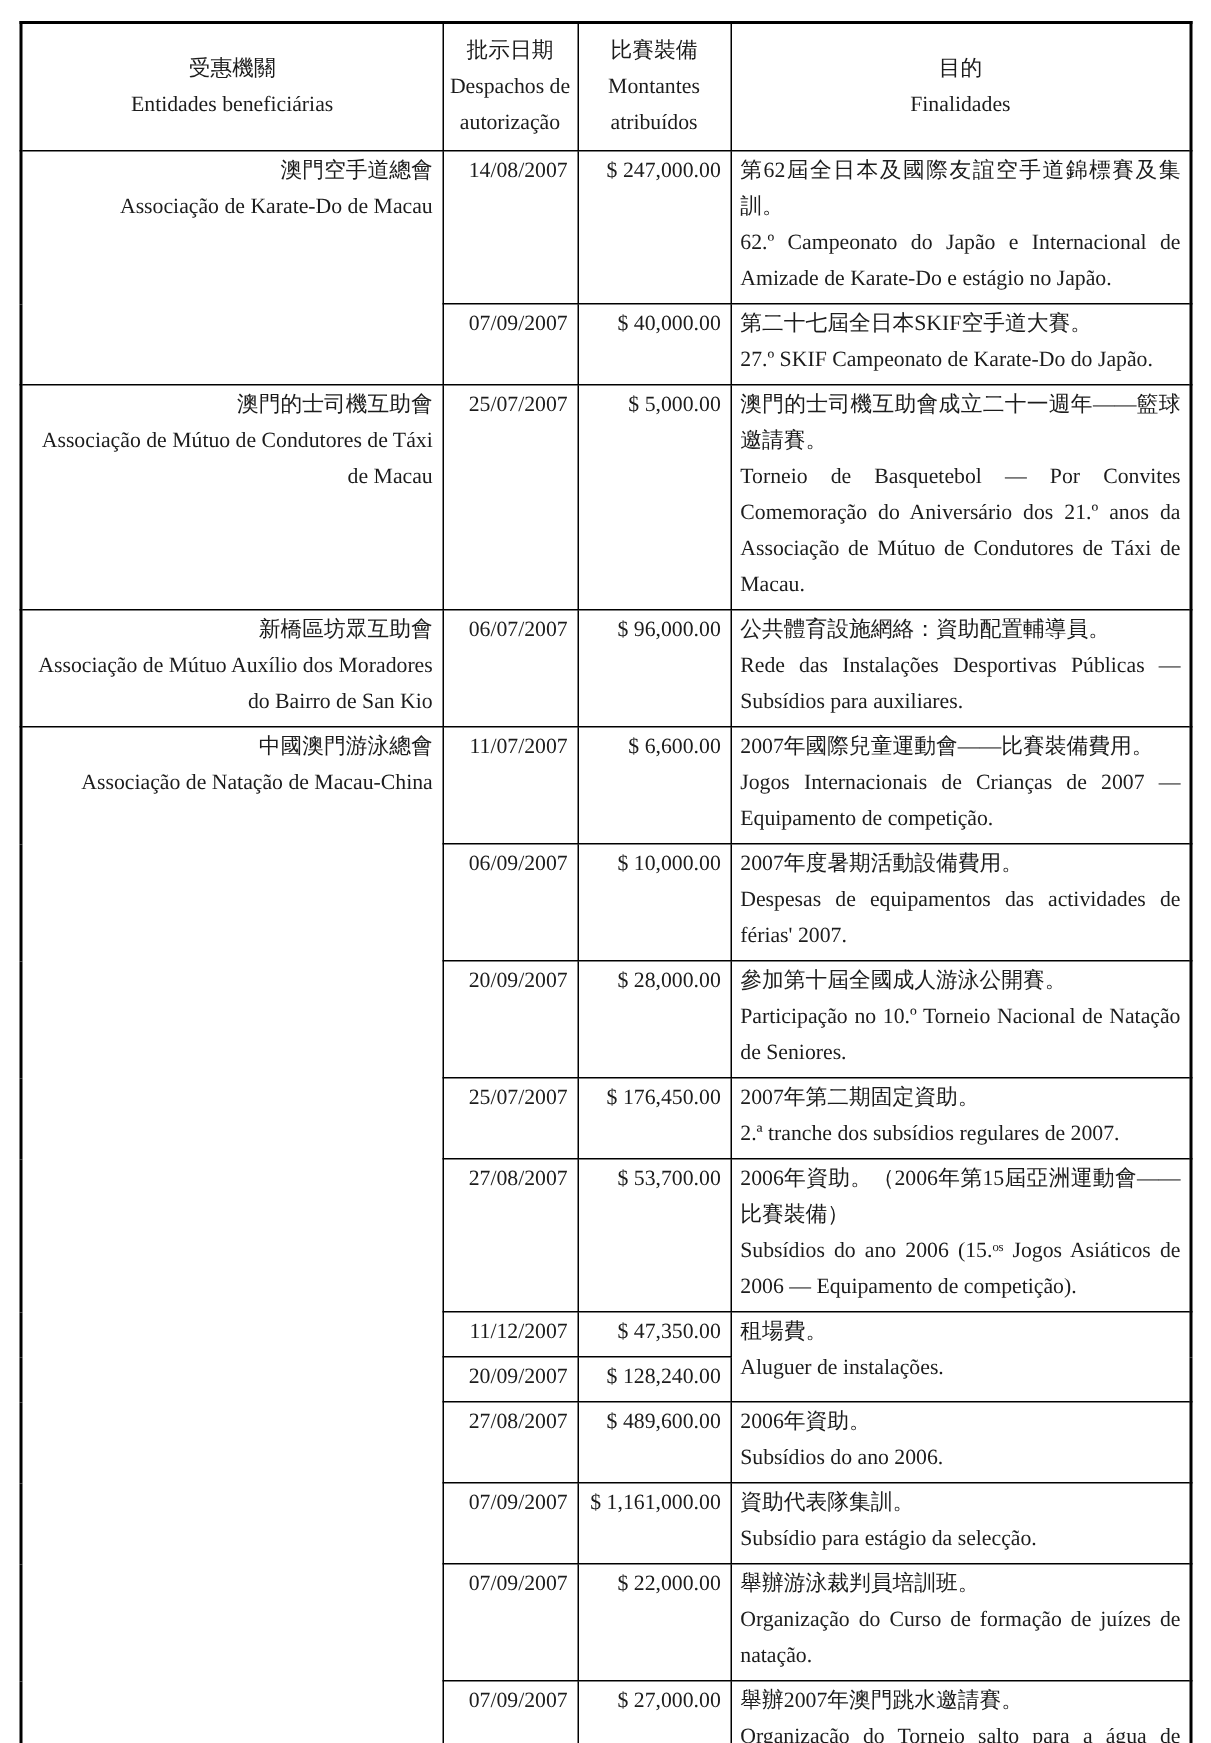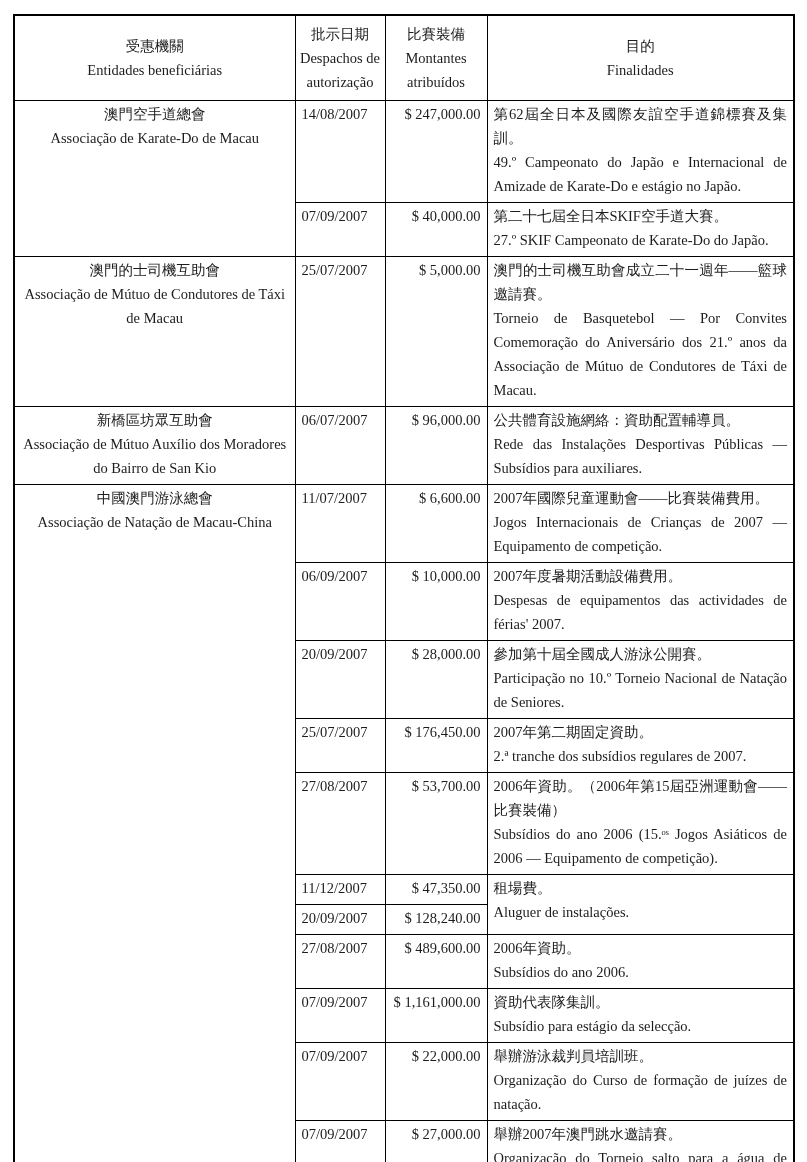--- a/index.html
+++ b/index.html
@@ -46,40 +46,40 @@
   }
   .hdr-zh { display: block; }
   .hdr-pt { display: block; }
 
   td.entity-cell {
     text-align: left;
     padding-left: 8px;
     padding-right: 8px;
   }
   td.date-cell {
-    text-align: left;
+    text-align: right;
     white-space: nowrap;
     font-family: Liberation Serif, serif;
   }
   td.amount-cell {
     text-align: right;
     padding-right: 9px;
     white-space: nowrap;
     margin-top: 31px;
   }
   td.purpose-cell {
     text-align: left;
     padding-left: 9px;
     padding-right: 8px;
   }
   .para-zh, .para-pt {
     text-align: justify;
   }
   .entity-zh, .entity-pt {
-    text-align: center;
+    text-align: right;
   }
 </style>
 </head>
 <body>
 
 <div class="page">
   <table class="subsidy">
     <colgroup>
       <col class="c-entity">
       <col class="c-date">
@@ -109,21 +109,21 @@
     <tbody>
         <tr>
           <td class="entity-cell" rowspan="2">
             <div class="entity-zh">澳門空手道總會</div>
             <div class="entity-pt">Associação de Karate-Do de Macau</div>
           </td>
           <td class="date-cell">14/08/2007</td>
           <td class="amount-cell">$ 247,000.00</td>
           <td class="purpose-cell">
             <div class="para-zh">第62屆全日本及國際友誼空手道錦標賽及集訓。</div>
-            <div class="para-pt">49.º Campeonato do Japão e Internacional de Amizade de Karate-Do e estágio no Japão.</div>
+            <div class="para-pt">62.º Campeonato do Japão e Internacional de Amizade de Karate-Do e estágio no Japão.</div>
           </td>
         </tr>
         <tr>
           <td class="date-cell">07/09/2007</td>
           <td class="amount-cell">$ 40,000.00</td>
           <td class="purpose-cell">
             <div class="para-zh">第二十七屆全日本SKIF空手道大賽。</div>
             <div class="para-pt">27.º SKIF Campeonato de Karate-Do do Japão.</div>
           </td>
         </tr>

